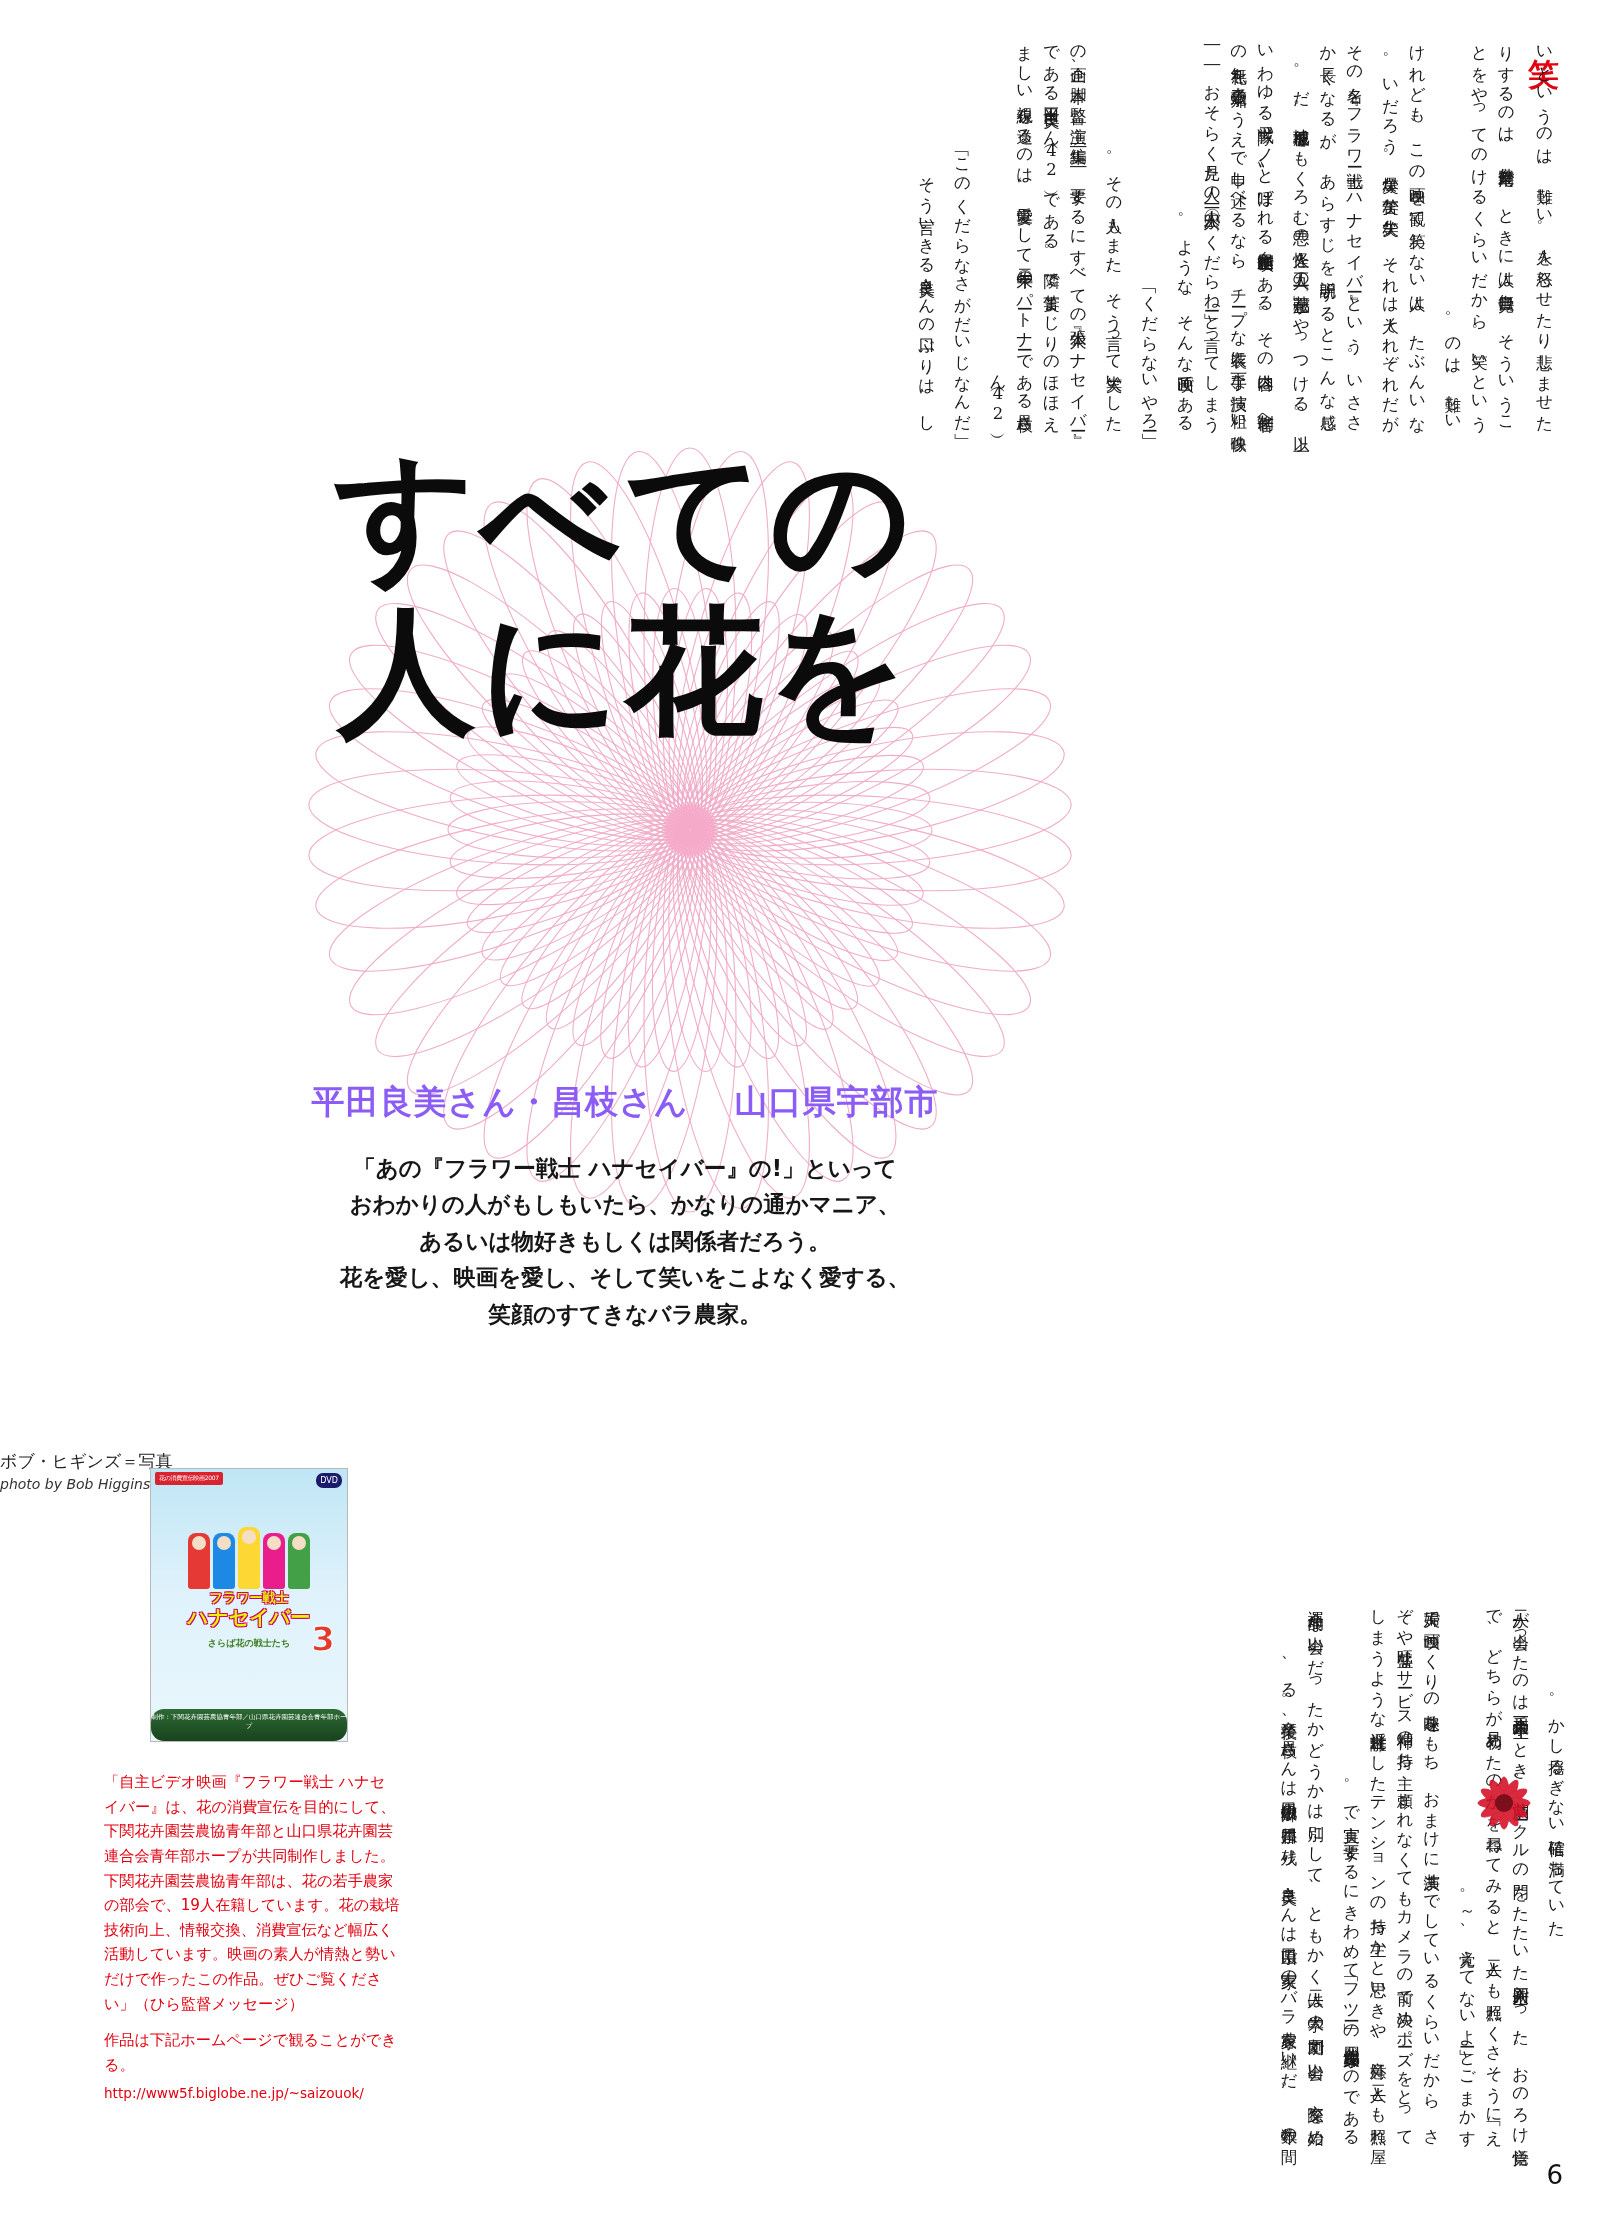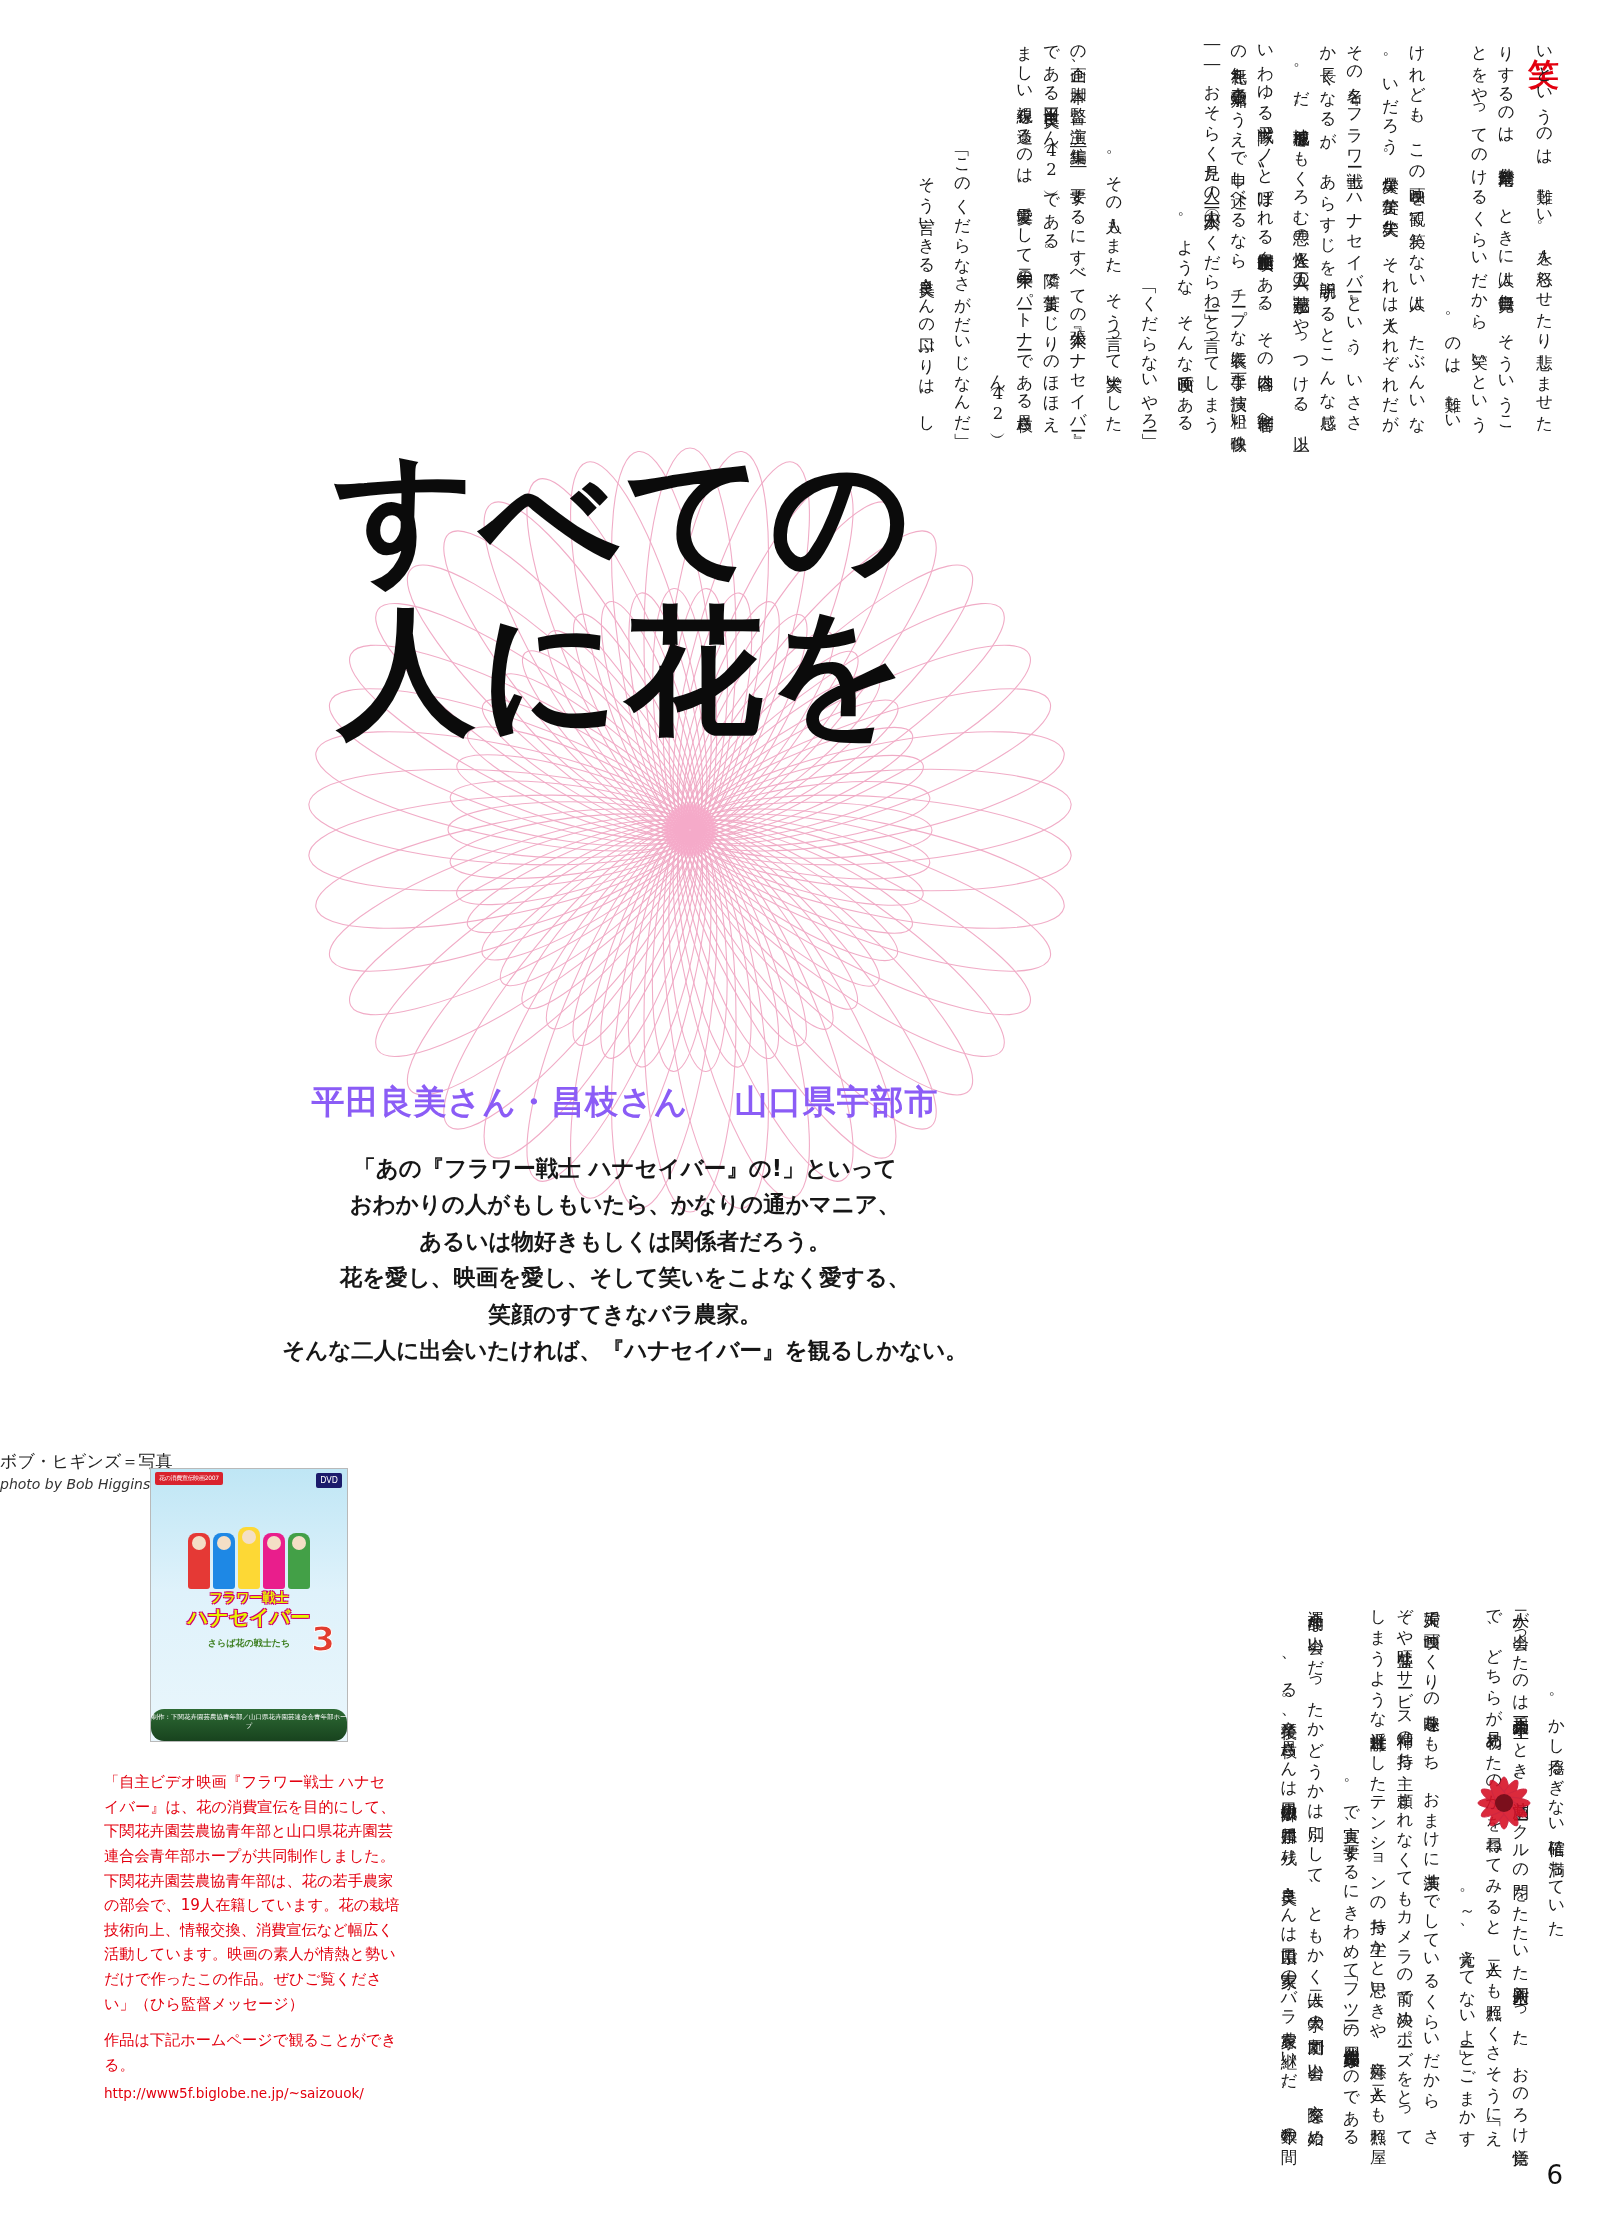--- a/index.html
+++ b/index.html
@@ -121,21 +121,21 @@
   #dvd .dvd-badge{
     position:absolute;left:4px;top:3px;
     background:#d9232e;color:#fff;
     font-size:6px;padding:2px 4px;border-radius:2px;
     font-family:"DejaVu Sans",sans-serif;
     letter-spacing:-0.3px;
   }
   #dvd .dvd-logo{
     position:absolute;right:5px;top:4px;
     width:26px;height:15px;background:#1b1b6b;color:#fff;
-    font-size:8px;line-height:15px;text-align:center;border-radius:2px;
+    font-size:8px;line-height:15px;text-align:center;border-radius:7px;
     font-family:"DejaVu Sans",sans-serif;
   }
   #dvd .heroes{
     position:absolute;left:0;top:40px;width:100%;height:80px;
     display:flex;justify-content:center;gap:3px;align-items:flex-end;
   }
   #dvd .hero{width:22px;height:56px;border-radius:8px 8px 3px 3px;}
   #dvd .hero i{display:block;width:14px;height:14px;border-radius:50%;margin:3px auto 0;background:#f4dfc6;}
   #dvd .ttl{
     position:absolute;left:0;top:122px;width:100%;text-align:center;
@@ -329,21 +329,20 @@
 <div id="byline">
   <span>平田良美さん・昌枝さん</span><span class="place">山口県宇部市</span>
 </div>
 
 <div id="lede">
   <div>「あの『フラワー戦士 ハナセイバー』の!」といって</div>
   <div>おわかりの人がもしもいたら、かなりの通かマニア、</div>
   <div>あるいは物好きもしくは関係者だろう。</div>
   <div>花を愛し、映画を愛し、そして笑いをこよなく愛する、</div>
   <div>笑顔のすてきなバラ農家。</div>
-  <div>そんな二人に出会いたければ、『ハナセイバー』を観るしかない。</div>
 </div>
 
 <div id="credit">
   <span>ボブ・ヒギンズ＝写真</span>
   <span class="en">photo by Bob Higgins</span>
 </div>
 
 <div id="dvd">
   <div class="dvd-badge">花の消費宣伝映画2007</div>
   <div class="dvd-logo">DVD</div>

